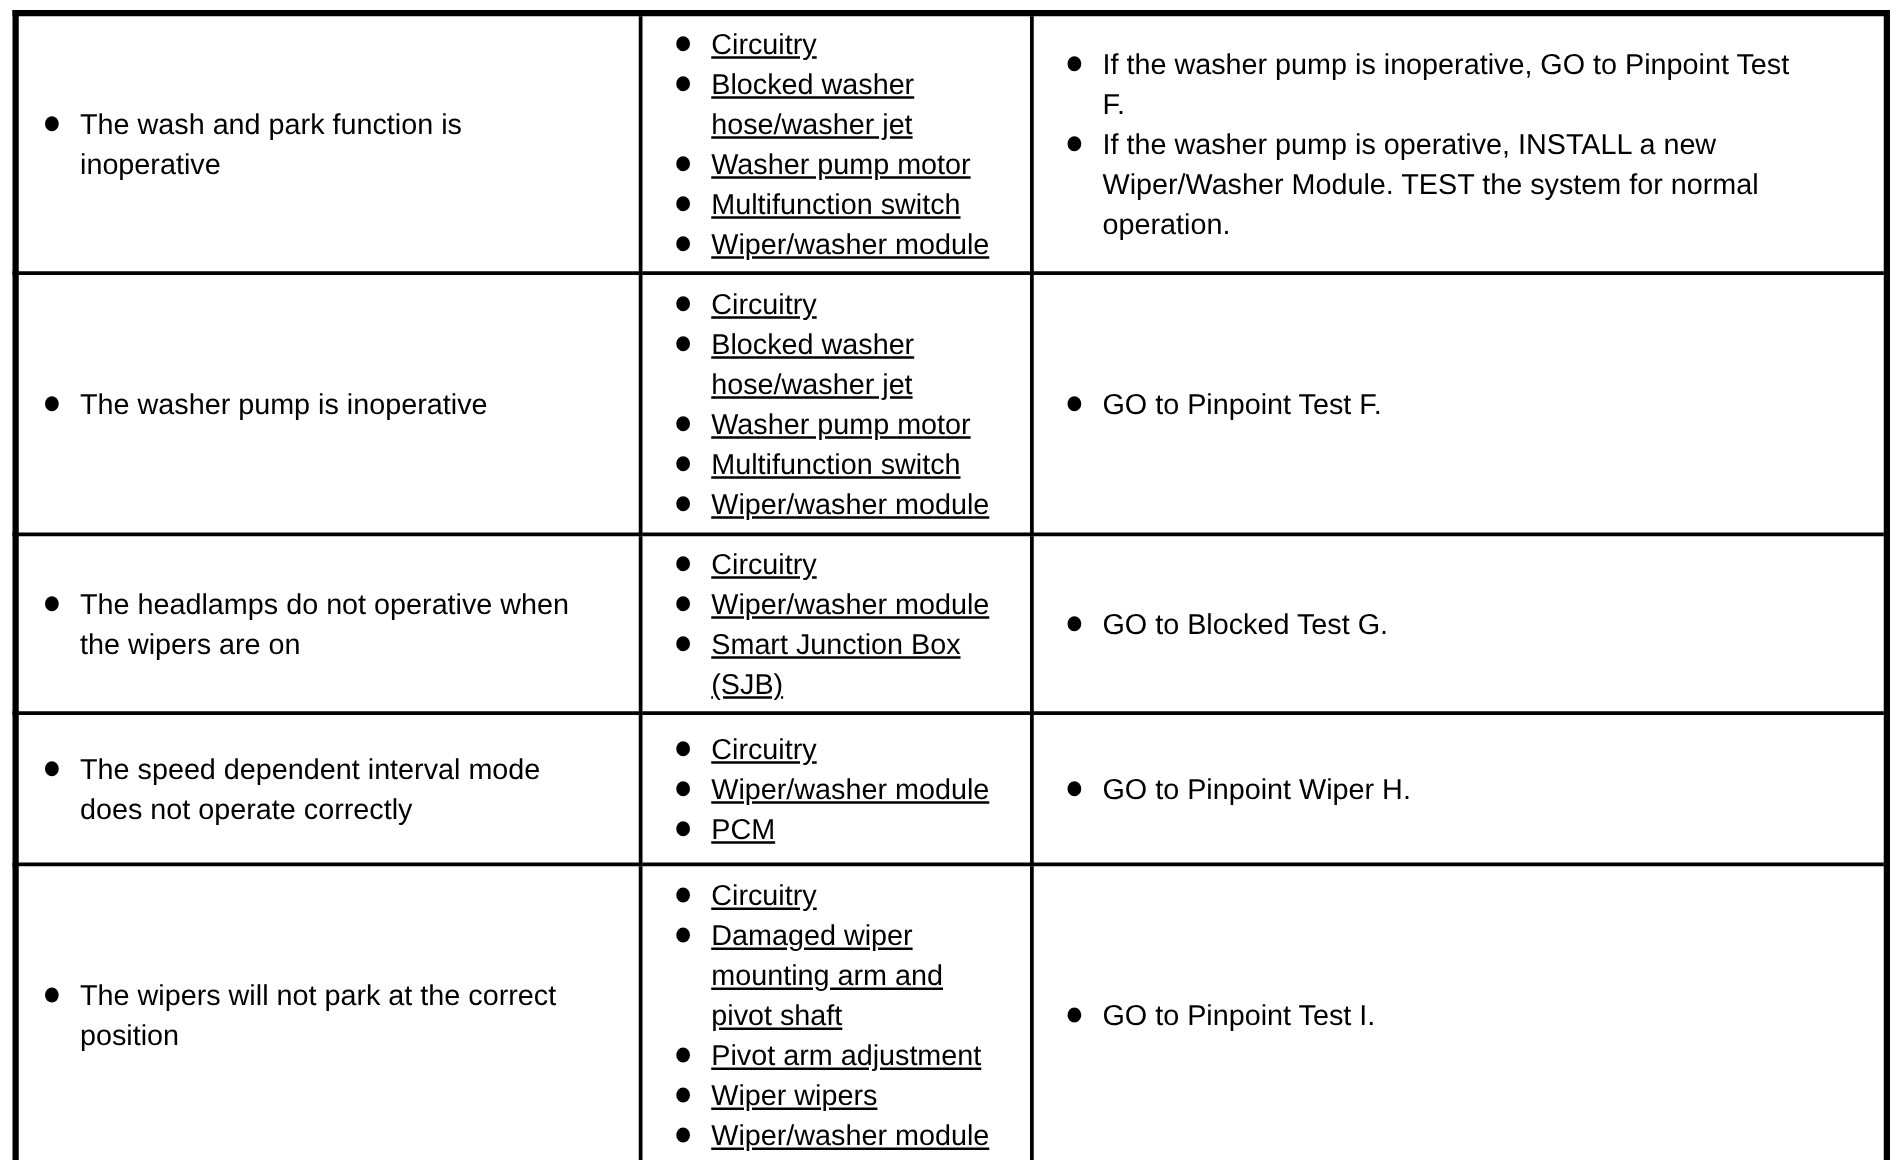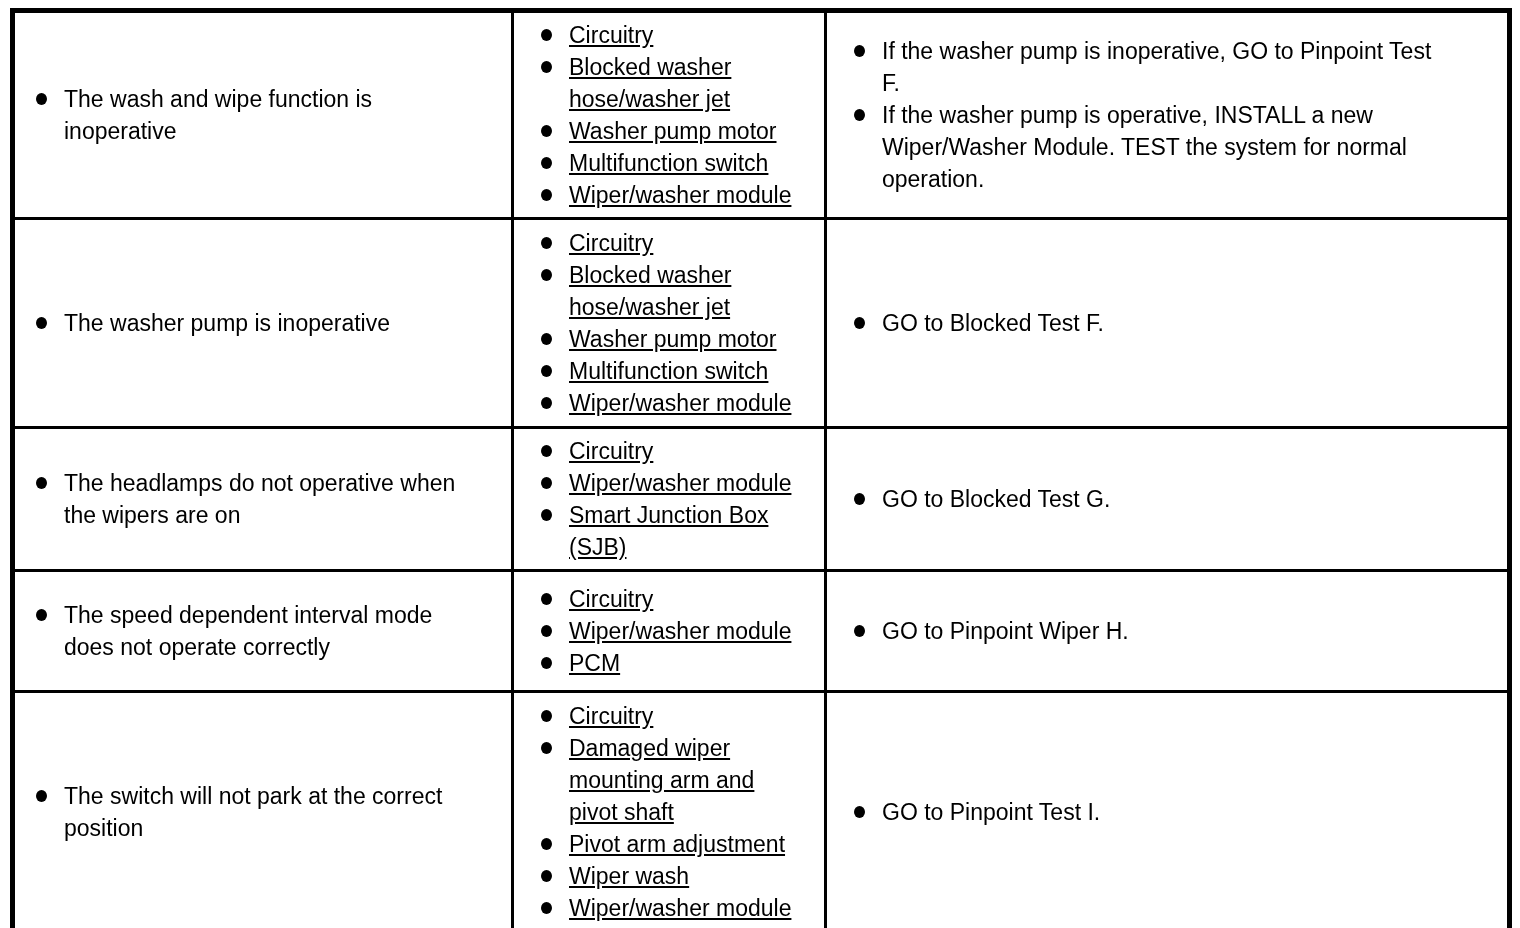--- a/index.html
+++ b/index.html
@@ -72,21 +72,21 @@
         <col class="c2">
         <col class="c3">
     </colgroup>
     <tbody>
 
       <tr class="r1">
         <td class="col-condition">
           <ul class="blist">
             <li>
                 <span class="bullet"></span>
-                <span class="txt">The wash and wipe function is
+                <span class="txt">The wash and park function is
 inoperative</span>
               </li>
           </ul>
         </td>
         <td class="col-sources">
           <ul class="blist">
             <li>
                 <span class="bullet"></span>
                 <span class="txt">Circuitry</span>
               </li>
@@ -157,21 +157,21 @@
             <li>
                 <span class="bullet"></span>
                 <span class="txt">Wiper/washer module</span>
               </li>
           </ul>
         </td>
         <td class="col-actions">
           <ul class="blist">
             <li>
                 <span class="bullet"></span>
-                <span class="txt">GO to Blocked Test F.</span>
+                <span class="txt">GO to Pinpoint Test F.</span>
               </li>
           </ul>
         </td>
       </tr>
 
       <tr class="r3">
         <td class="col-condition">
           <ul class="blist">
             <li>
                 <span class="bullet"></span>
@@ -241,21 +241,21 @@
               </li>
           </ul>
         </td>
       </tr>
 
       <tr class="r5">
         <td class="col-condition">
           <ul class="blist">
             <li>
                 <span class="bullet"></span>
-                <span class="txt">The switch will not park at the correct
+                <span class="txt">The wipers will not park at the correct
 position</span>
               </li>
           </ul>
         </td>
         <td class="col-sources">
           <ul class="blist">
             <li>
                 <span class="bullet"></span>
                 <span class="txt">Circuitry</span>
               </li>
@@ -264,21 +264,21 @@
                 <span class="txt">Damaged wiper
 mounting arm and
 pivot shaft</span>
               </li>
             <li>
                 <span class="bullet"></span>
                 <span class="txt">Pivot arm adjustment</span>
               </li>
             <li>
                 <span class="bullet"></span>
-                <span class="txt">Wiper wash</span>
+                <span class="txt">Wiper wipers</span>
               </li>
             <li>
                 <span class="bullet"></span>
                 <span class="txt">Wiper/washer module</span>
               </li>
           </ul>
         </td>
         <td class="col-actions">
           <ul class="blist">
             <li>

